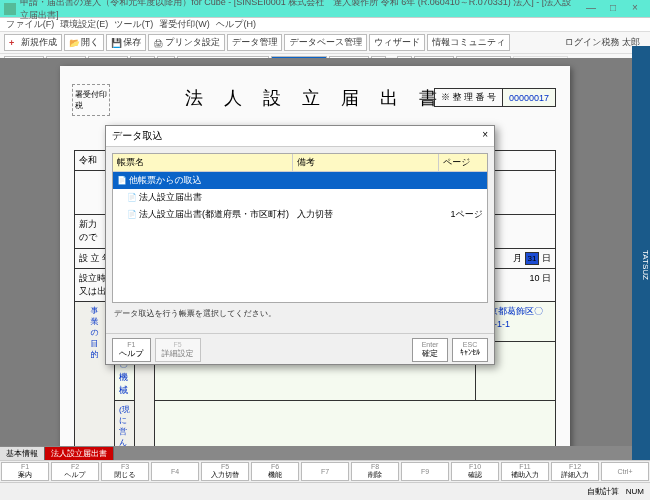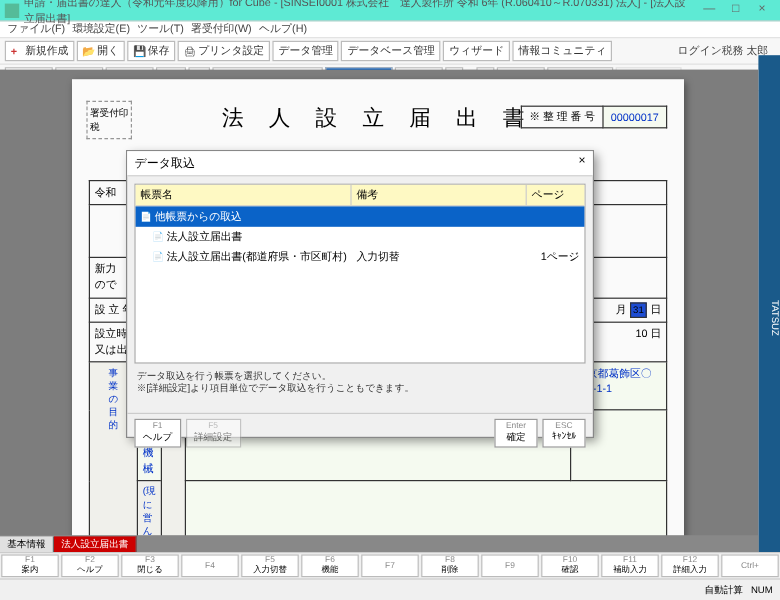--- a/index.html
+++ b/index.html
@@ -256,21 +256,20 @@
         <div class="c3"></div>
       </div>
       <div class="row">
         <div class="c1" style="padding-left:14px"><span class="ficon"></span><span>法人設立届出書(都道府県・市区町村)</span></div>
         <div class="c2">入力切替</div>
         <div class="c3">1ページ</div>
       </div>
     </div>
     <div class="dlg-hint">
       <div>データ取込を行う帳票を選択してください。</div>
-      <div>※[詳細設定]より項目単位でデータ取込を行うこともできます。</div>
     </div>
   </div>
   <div class="dlg-btns">
     <div class="dbtn"><span class="k">F1</span><span>ヘルプ</span></div>
     <div class="dbtn" style="opacity:.5"><span class="k">F5</span><span>詳細設定</span></div>
     <div class="spacer"></div>
     <div class="dbtn"><span class="k">Enter</span><span>確定</span></div>
     <div class="dbtn"><span class="k">ESC</span><span>ｷｬﾝｾﾙ</span></div>
   </div>
 </div>

